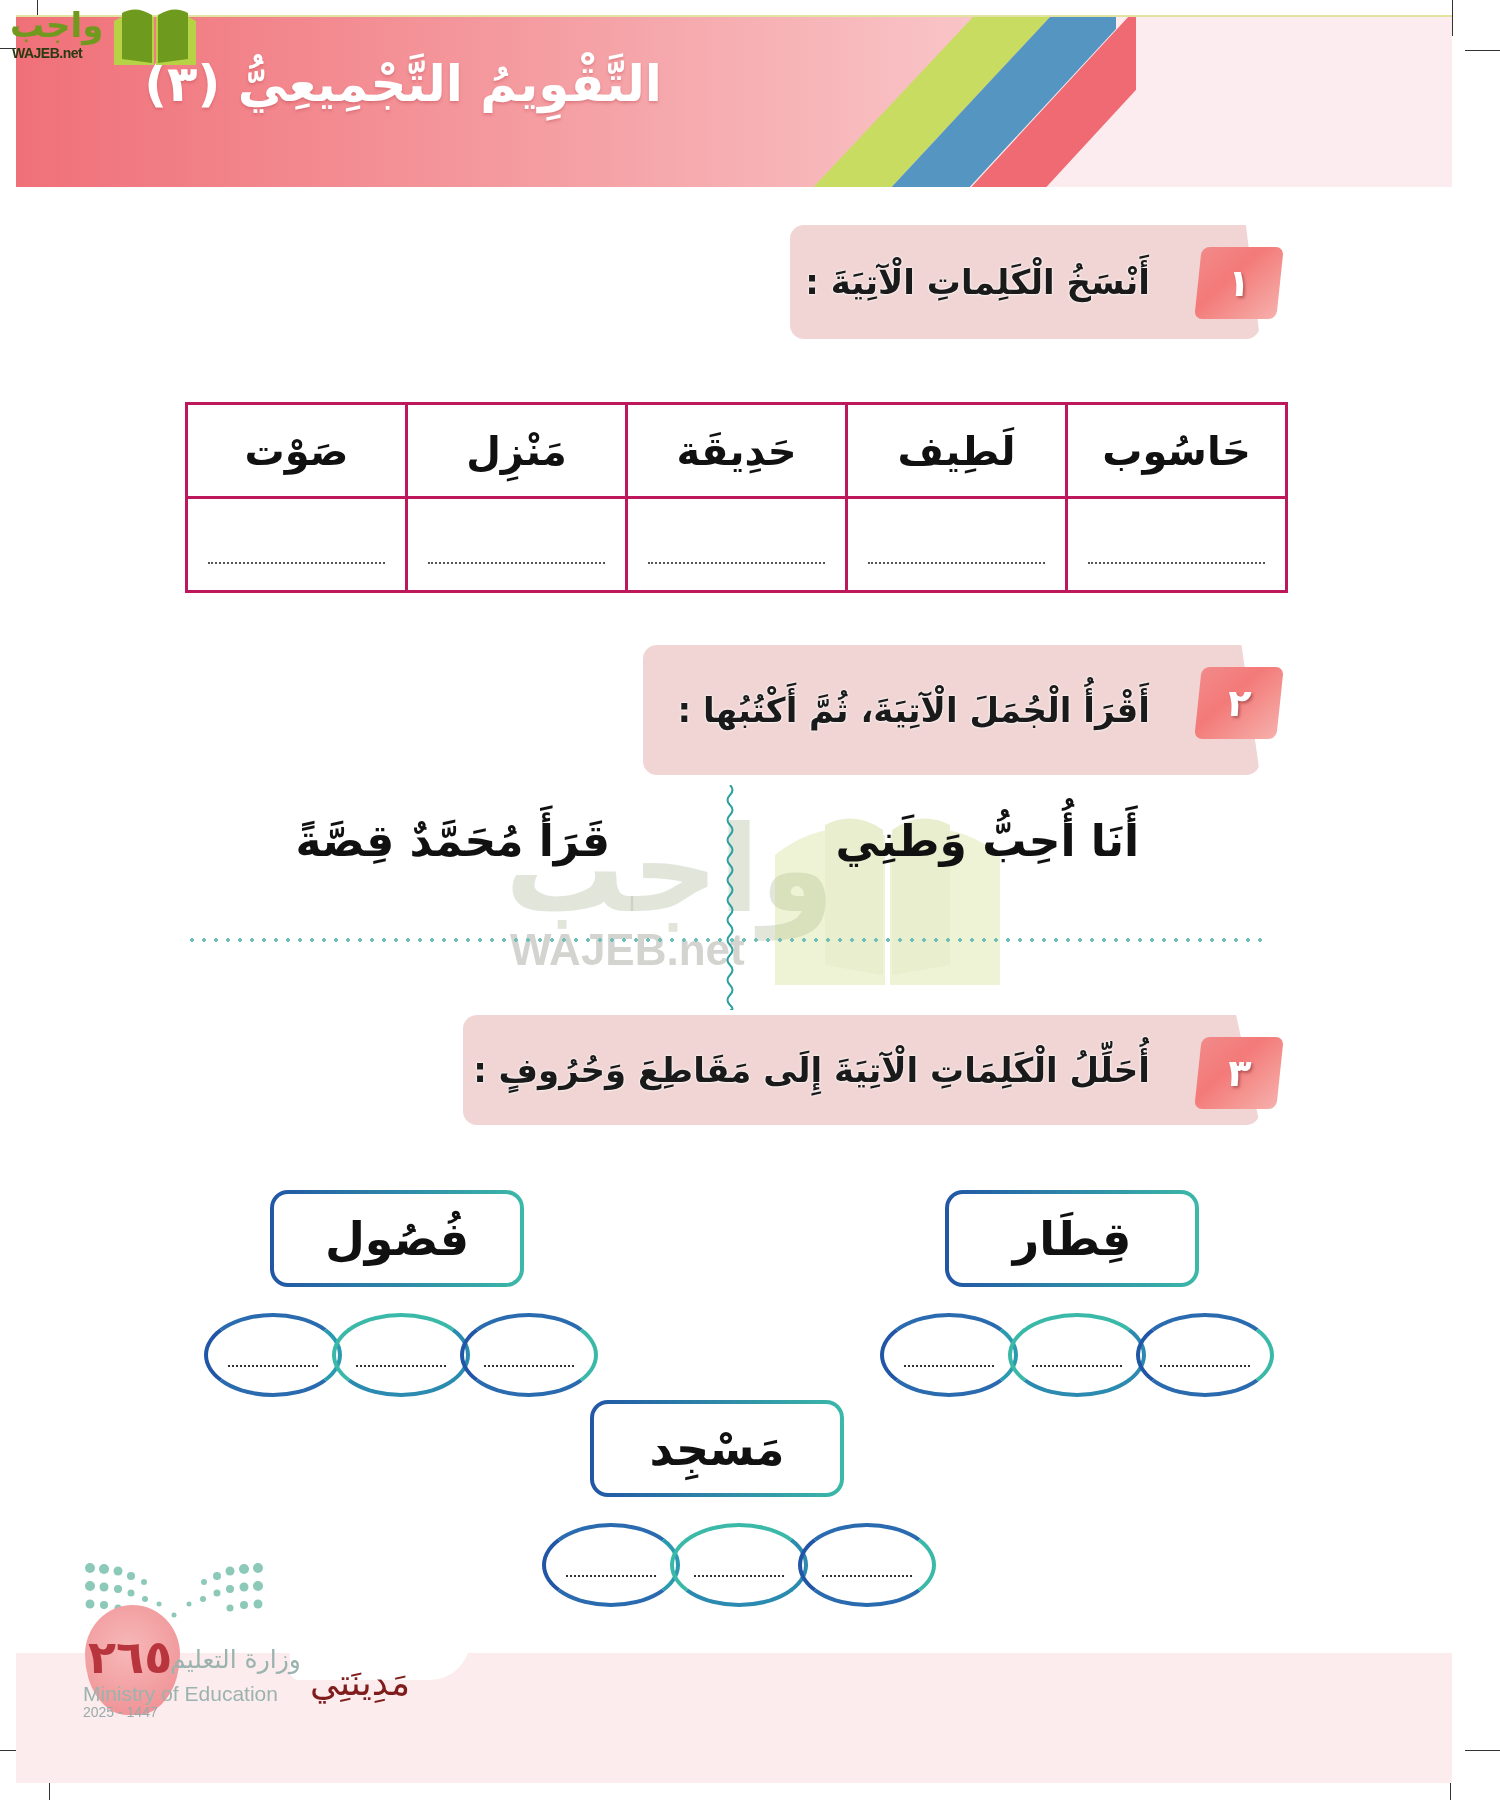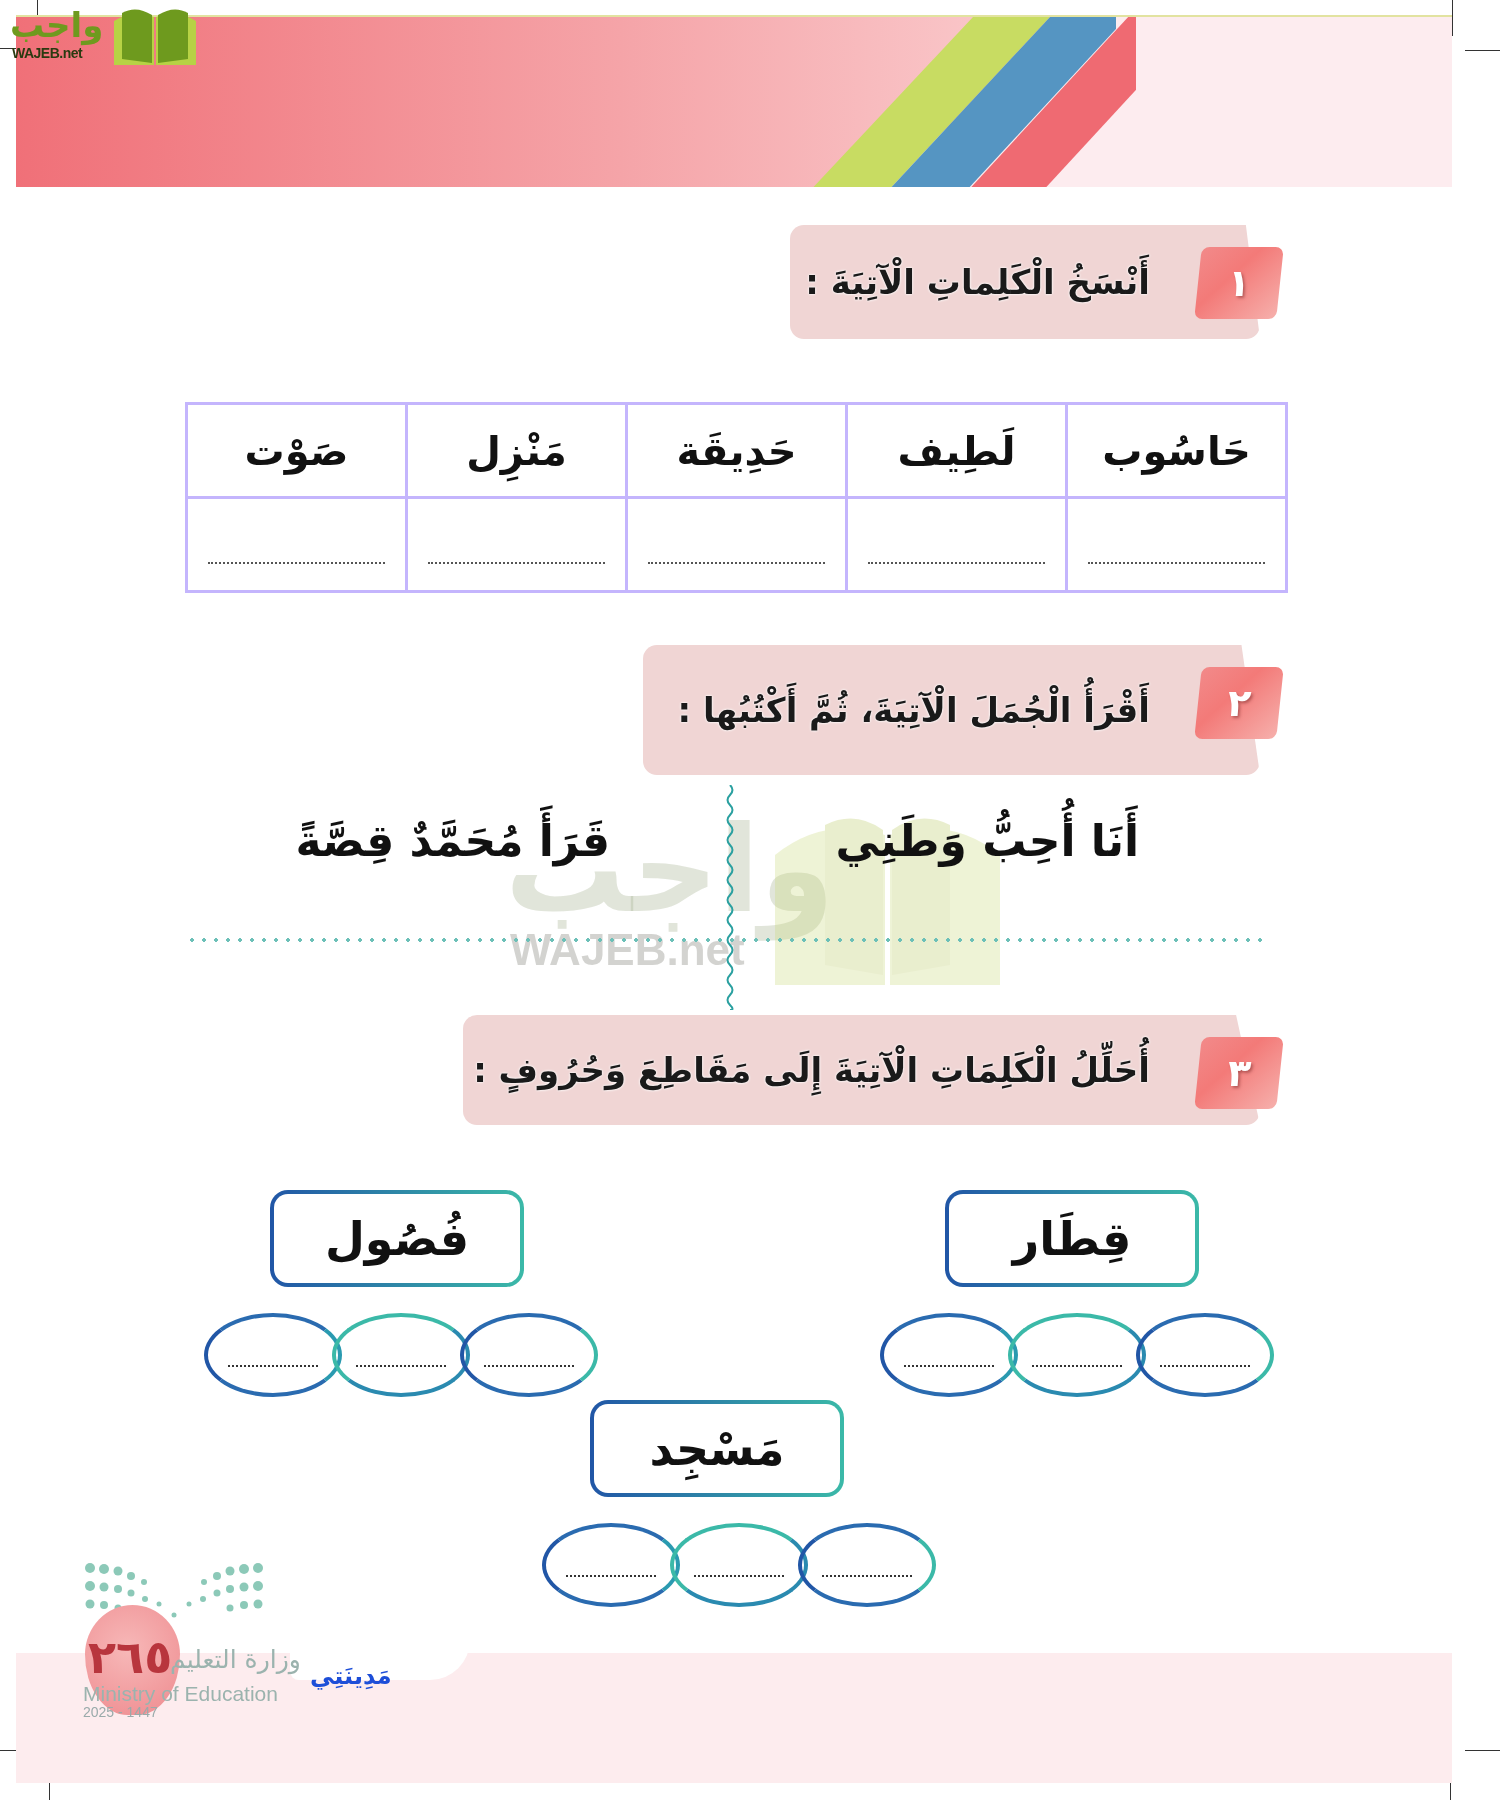--- a/index.html
+++ b/index.html
@@ -18,21 +18,21 @@
   #logo{left:10px;top:5px;width:180px;height:64px;}
   #logo-text-ar{left:0;top:0;font-size:34px;font-weight:bold;color:#6f9a1e;direction:rtl;font-family:"DejaVu Sans",sans-serif;}
   #logo-text-en{left:2px;top:40px;font-size:14px;font-weight:bold;color:#2a3a10;font-family:"Liberation Sans",sans-serif;letter-spacing:-0.5px;}
   #logo-book{left:100px;top:2px;width:90px;height:60px;}
   
   .qbox{background:#f0d5d4;border-radius:14px;clip-path:polygon(0 0,97% 0,100% 100%,0 100%);}
   .qtext{position:absolute;right:110px;top:0;height:100%;display:flex;align-items:center;direction:rtl;font-size:34px;font-weight:bold;color:#1a1a1a;white-space:nowrap;text-shadow:0 0 2px #fff,0 0 3px #fff;}
   .qbadge{width:82px;height:72px;border-radius:8px;background:linear-gradient(135deg,#f28a8a,#f37a78 40%,#f6b0ac);transform:skewX(-6deg);display:flex;align-items:center;justify-content:center;color:#ffffff;font-size:38px;font-weight:bold;text-shadow:2px 2px 3px rgba(120,40,40,.5);}
   
   #words-table{left:185px;top:402px;width:1103px;height:188px;border-collapse:collapse;direction:rtl;table-layout:fixed;}
-  #words-table td{border:3px solid #c4b5fd;text-align:center;vertical-align:middle;padding:0;}
+  #words-table td{border:3px solid #be185d;text-align:center;vertical-align:middle;padding:0;}
   #words-table tr.hdr td{height:91px;font-size:40px;font-weight:bold;color:#111;font-family:"DejaVu Sans",sans-serif;}
   #words-table tr.ans td{height:91px;}
   .dotline{display:inline-block;width:82%;border-bottom:2px dotted #555;height:1px;margin-top:40px;}
   
   .sentence{top:815px;font-size:44px;font-weight:bold;color:#111;direction:rtl;white-space:nowrap;}
   #wavy{left:722px;top:785px;width:16px;height:225px;}
   #dots-line{left:186px;top:938px;width:1082px;height:4px;background-image:radial-gradient(circle,#6cc0b8 1.6px,transparent 2px);background-size:12px 4px;background-repeat:repeat-x;}
   
   #wm-ar{left:505px;top:800px;font-size:120px;font-weight:bold;color:rgba(170,180,150,.35);direction:rtl;}
   #wm-en{left:510px;top:925px;font-size:44px;font-weight:bold;color:rgba(130,130,120,.35);font-family:"Liberation Sans",sans-serif;}
@@ -47,39 +47,40 @@
   .oval.o3{left:256px;border-color:#2a6bb0 #3bb9a8 #2a6bb0 #2156a6;}
   
   #footer-band{left:16px;top:1653px;width:1436px;height:130px;background:#fdecee;}
   #footer-blob{left:290px;top:1640px;width:180px;height:40px;background:#ffffff;border-radius:0 0 90px 20px;}
   #page-num-blob{left:85px;top:1605px;width:95px;height:110px;background:radial-gradient(circle at 45% 40%,#f7b8b8,#ee8a8e);border-radius:50% 50% 45% 45%/45% 45% 55% 55%;}
   #page-number{left:88px;top:1630px;font-size:46px;font-weight:bold;color:#b8353d;direction:rtl;}
   #moe-dots{left:84px;top:1562px;width:180px;height:60px;}
   #moe-ar{left:170px;top:1645px;font-size:25px;color:#9bb3ae;direction:rtl;}
   #moe-en{left:83px;top:1682px;font-size:21px;color:#9bb3ae;font-family:"Liberation Sans",sans-serif;}
   #moe-year{left:83px;top:1704px;font-size:14px;color:#9aa;font-family:"Liberation Sans",sans-serif;}
-  #unit-name{left:310px;top:1662px;font-size:24px;font-weight:bold;color:#1d4ed8;direction:rtl;}
+  #unit-name{left:310px;top:1662px;font-size:36px;font-weight:normal;color:#7f1d1d;direction:rtl;}
 </style>
 </head>
 <body>
 
 <div class="crop" style="left:0;top:48px;width:38px;height:1px;"></div>
 <div class="crop" style="left:37px;top:0;width:1px;height:30px;"></div>
 <div class="crop" style="left:1452px;top:0;width:1px;height:36px;"></div>
 <div class="crop" style="left:1465px;top:50px;width:35px;height:1px;"></div>
 <div class="crop" style="left:0;top:1750px;width:36px;height:1px;"></div>
 <div class="crop" style="left:49px;top:1765px;width:1px;height:35px;"></div>
 <div class="crop" style="left:1465px;top:1750px;width:35px;height:1px;"></div>
 <div class="crop" style="left:1450px;top:1765px;width:1px;height:35px;"></div>
 
 <div id="header" class="abs">
   <div id="header-grad" class="abs"></div>
   <div id="stripe-green" class="abs stripe"></div>
   <div id="stripe-blue" class="abs stripe"></div>
   <div id="stripe-red" class="abs stripe"></div>
+  <div id="page-title" class="abs">التَّقْوِيمُ التَّجْمِيعِيُّ (٣)</div>
 </div>
 
 <div id="logo" class="abs">
   <div id="logo-text-ar" class="abs">واجب</div>
   <div id="logo-text-en" class="abs">WAJEB.net</div>
   <svg id="logo-book" class="abs" viewBox="0 0 90 60">
     <path d="M4 14 L4 58 L44 58 L44 10 Q24 2 4 14Z" fill="#b7d245"></path>
     <path d="M86 14 L86 58 L46 58 L46 10 Q66 2 86 14Z" fill="#b7d245"></path>
     <path d="M12 6 L12 52 L42 56 L42 8 Q26 -2 12 6Z" fill="#6e9a1e"></path>
     <path d="M78 6 L78 52 L48 56 L48 8 Q64 -2 78 6Z" fill="#6e9a1e"></path>

